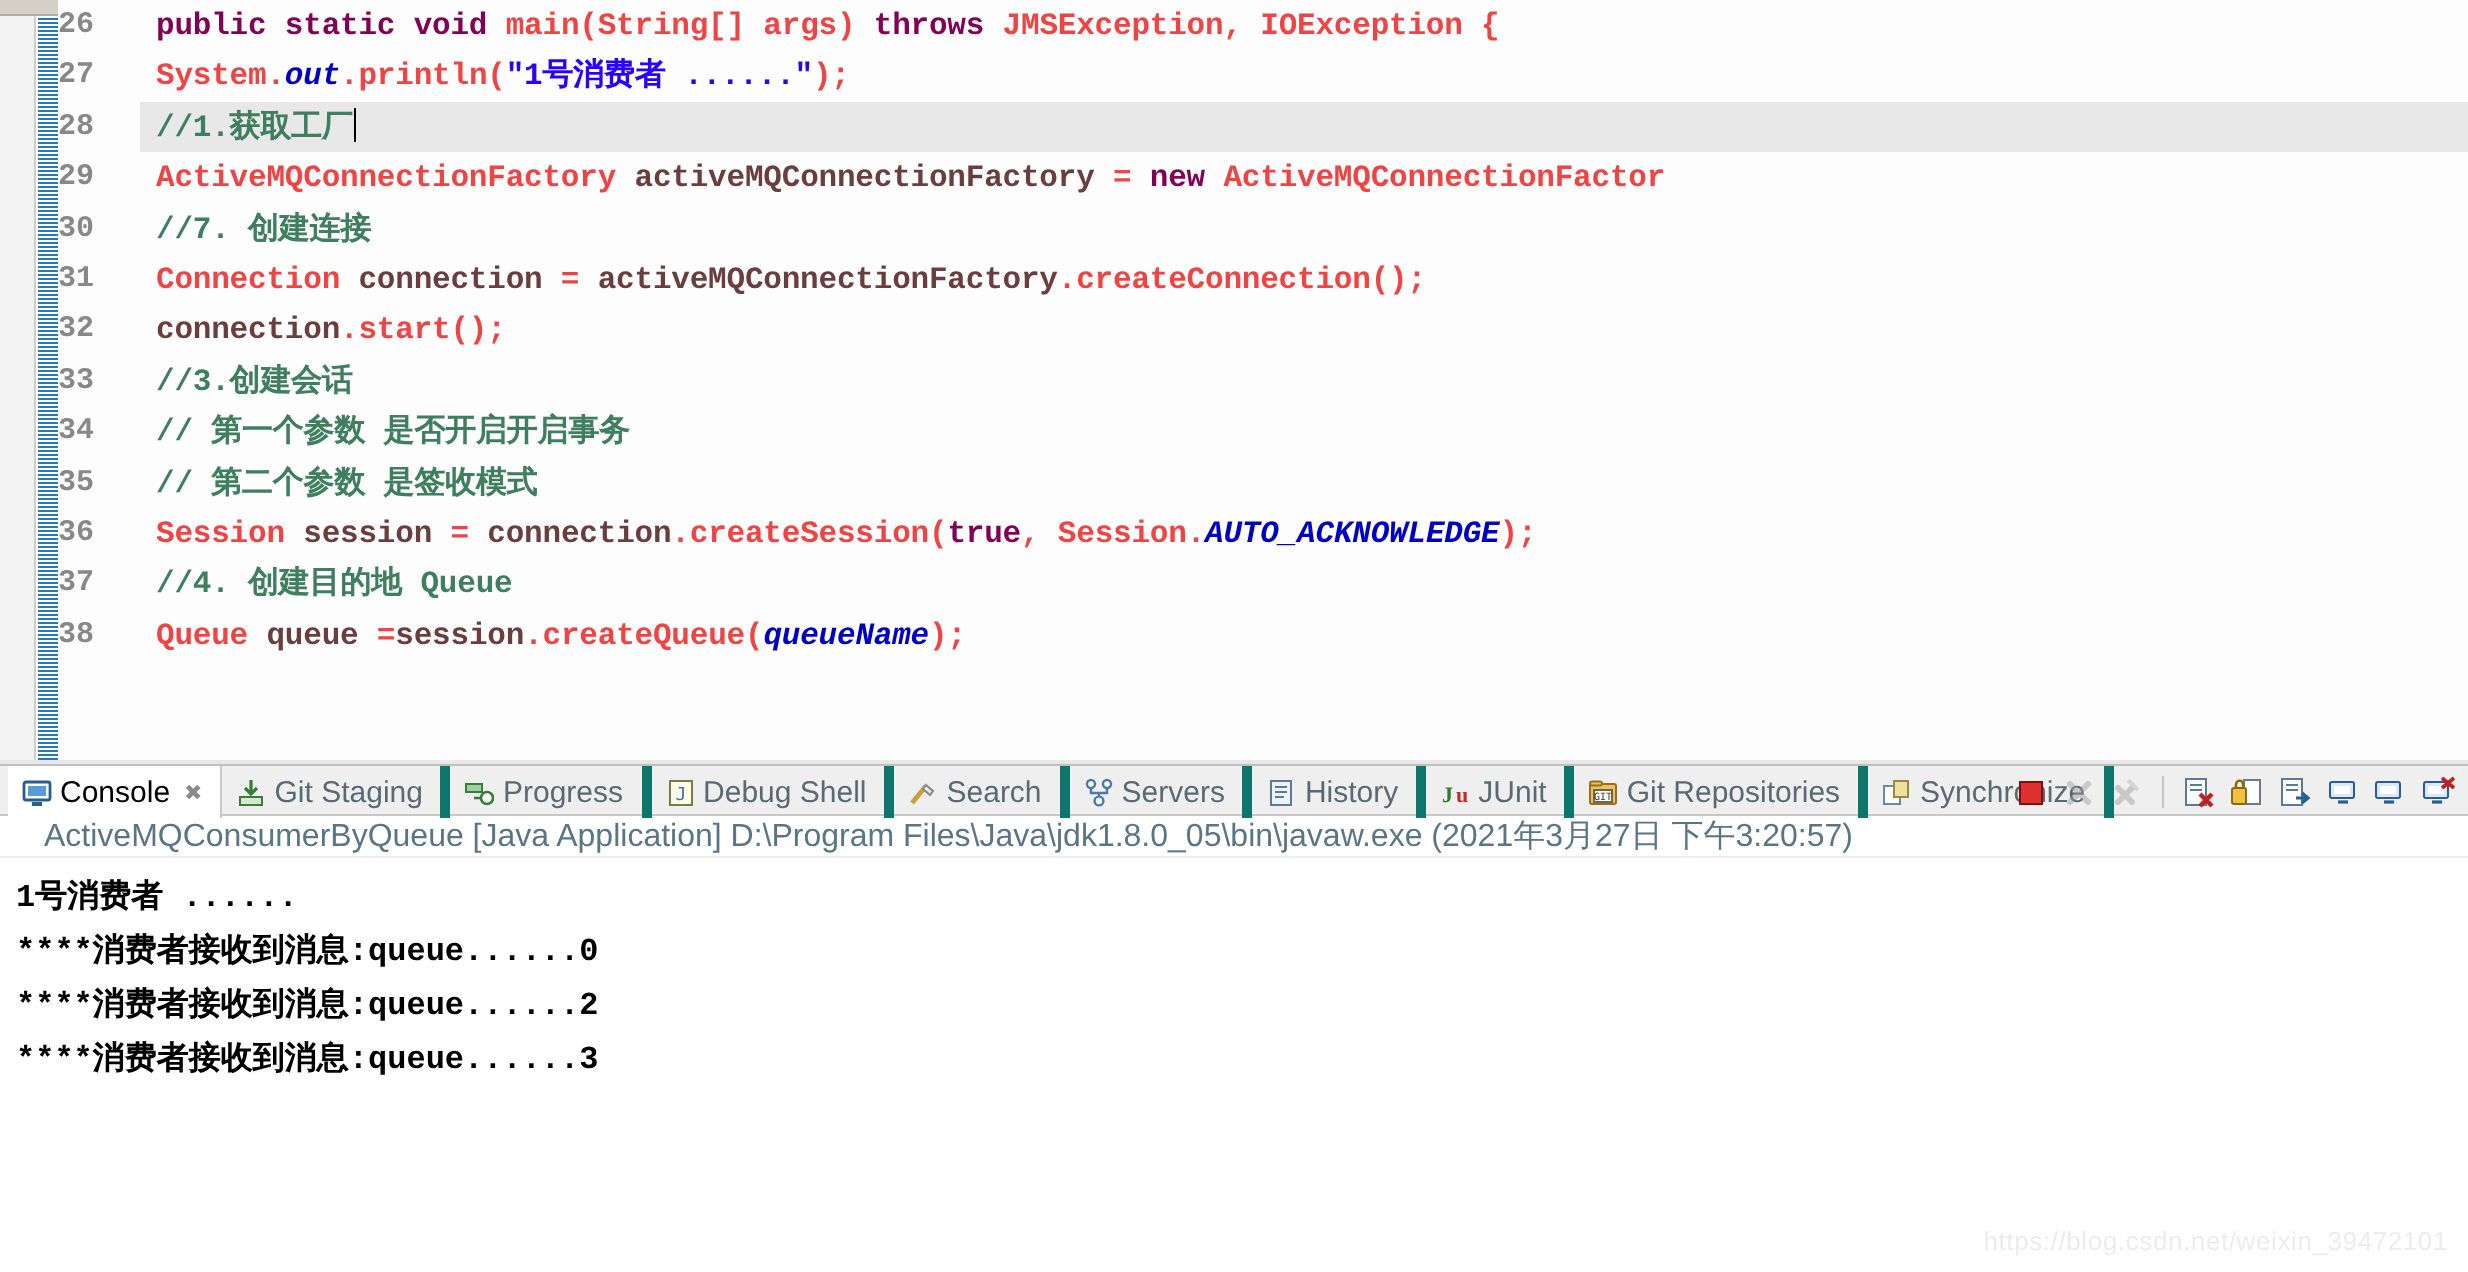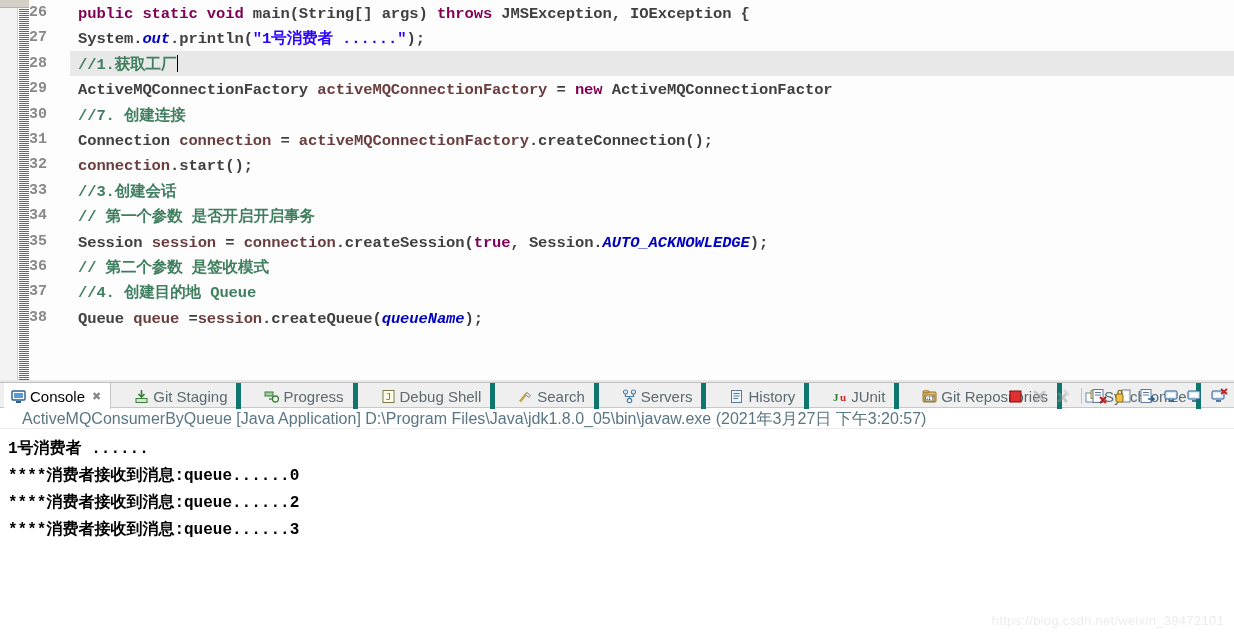--- a/index.html
+++ b/index.html
@@ -29,30 +29,30 @@
       color:#888888; font:bold 15px "Liberation Mono", monospace; height:25.4px; line-height:25.4px; }
   .fold { position:absolute; left:41px; top:7px; width:11px; height:11px; }
   .fold svg { display:block; }
   .ctext { position:relative; z-index:1; font:bold 15.5px "Liberation Mono", monospace;
       letter-spacing:-0.1px; color:#000000; padding-left:8px; }
   .k  { color:#7f0055; }
   .s  { color:#2a00ff; }
   .cm { color:#3f7f5f; font-weight:bold; }
   .fld{ color:#0000c0; font-style:italic; }
   .id { color:#6a3e3e; }
-  .pl { color:#404040; }
+  .pl { color:#ef4444; }
   .caret { display:inline-block; width:1px; height:17px; background:#000;
      vertical-align:-3px; margin-left:1px; }
 
   
   #console-panel { position:absolute; left:0; top:382px; width:1234px; height:254px;
      background:#ffffff; }
   #tabbar { position:relative; height:26px; background:#efefef;
      border-top:1px solid #c0c0c0; border-bottom:1px solid #c8c8c8; }
-  #tabs { position:absolute; left:4px; top:0; height:26px; display:flex; align-items:center;gap:16px; }
+  #tabs { position:absolute; left:4px; top:0; height:26px; display:flex; align-items:center; }
   .tab { display:flex; align-items:center; gap:4px; padding:0 9px 0 7px; height:26px;
      font-size:15px; color:#5a6a72; border-right:5px solid #0f766e; white-space:nowrap; }
   .tab.active { background:#ffffff; color:#000000; border-right:1px solid #c8c8c8;
      box-shadow:inset 0 -1px 0 #ffffff; }
   .tab .ticon { width:15px; height:15px; flex:0 0 15px; position:relative; }
   .tab .tclose { font-size:12px; color:#777; margin-left:3px; }
 
   #tabtools { position:absolute; right:2px; top:0; height:26px; display:flex;
      align-items:center; gap:7px; padding-right:4px; }
   #tabtools .tbtn { width:17px; height:17px; position:relative; }
@@ -126,22 +126,22 @@
   <div id="code-area">
       <div class="crow"><span class="ctext"><span class="pl">        </span><span class="k">public static void </span><span class="pl">main(String[] args) </span><span class="k">throws </span><span class="pl">JMSException, IOException {</span></span></div>
       <div class="crow"><span class="ctext"><span class="pl">            System.</span><span class="fld">out</span><span class="pl">.println(</span><span class="s">"1号消费者 ......"</span><span class="pl">);</span></span></div>
       <div class="crow cur"><div class="hl"></div><span class="ctext"><span class="pl">            </span><span class="cm">//1.获取工厂</span><span class="caret"></span></span></div>
       <div class="crow"><span class="ctext"><span class="pl">            ActiveMQConnectionFactory </span><span class="id">activeMQConnectionFactory</span><span class="pl"> = </span><span class="k">new </span><span class="pl">ActiveMQConnectionFactor</span></span></div>
       <div class="crow"><span class="ctext"><span class="pl">            </span><span class="cm">//7. 创建连接</span></span></div>
       <div class="crow"><span class="ctext"><span class="pl">            Connection </span><span class="id">connection</span><span class="pl"> = </span><span class="id">activeMQConnectionFactory</span><span class="pl">.createConnection();</span></span></div>
       <div class="crow"><span class="ctext"><span class="pl">            </span><span class="id">connection</span><span class="pl">.start();</span></span></div>
       <div class="crow"><span class="ctext"><span class="pl">            </span><span class="cm">//3.创建会话</span></span></div>
       <div class="crow"><span class="ctext"><span class="pl">            </span><span class="cm">//  第一个参数 是否开启开启事务</span></span></div>
+      <div class="crow"><span class="ctext"><span class="pl">            </span><span class="cm">//  第二个参数 是签收模式</span></span></div>
       <div class="crow"><span class="ctext"><span class="pl">            Session </span><span class="id">session</span><span class="pl"> = </span><span class="id">connection</span><span class="pl">.createSession(</span><span class="k">true</span><span class="pl">, Session.</span><span class="fld">AUTO_ACKNOWLEDGE</span><span class="pl">);</span></span></div>
-      <div class="crow"><span class="ctext"><span class="pl">            </span><span class="cm">//  第二个参数 是签收模式</span></span></div>
       <div class="crow"><span class="ctext"><span class="pl">            </span><span class="cm">//4. 创建目的地 Queue</span></span></div>
       <div class="crow"><span class="ctext"><span class="pl">            Queue </span><span class="id">queue</span><span class="pl"> =</span><span class="id">session</span><span class="pl">.createQueue(</span><span class="fld">queueName</span><span class="pl">);</span></span></div>
     </div>
   <div id="editor-bottomrule"></div>
 </div>
 
 <div id="console-panel">
 
   <div id="tabbar">
     <div id="tabs">

